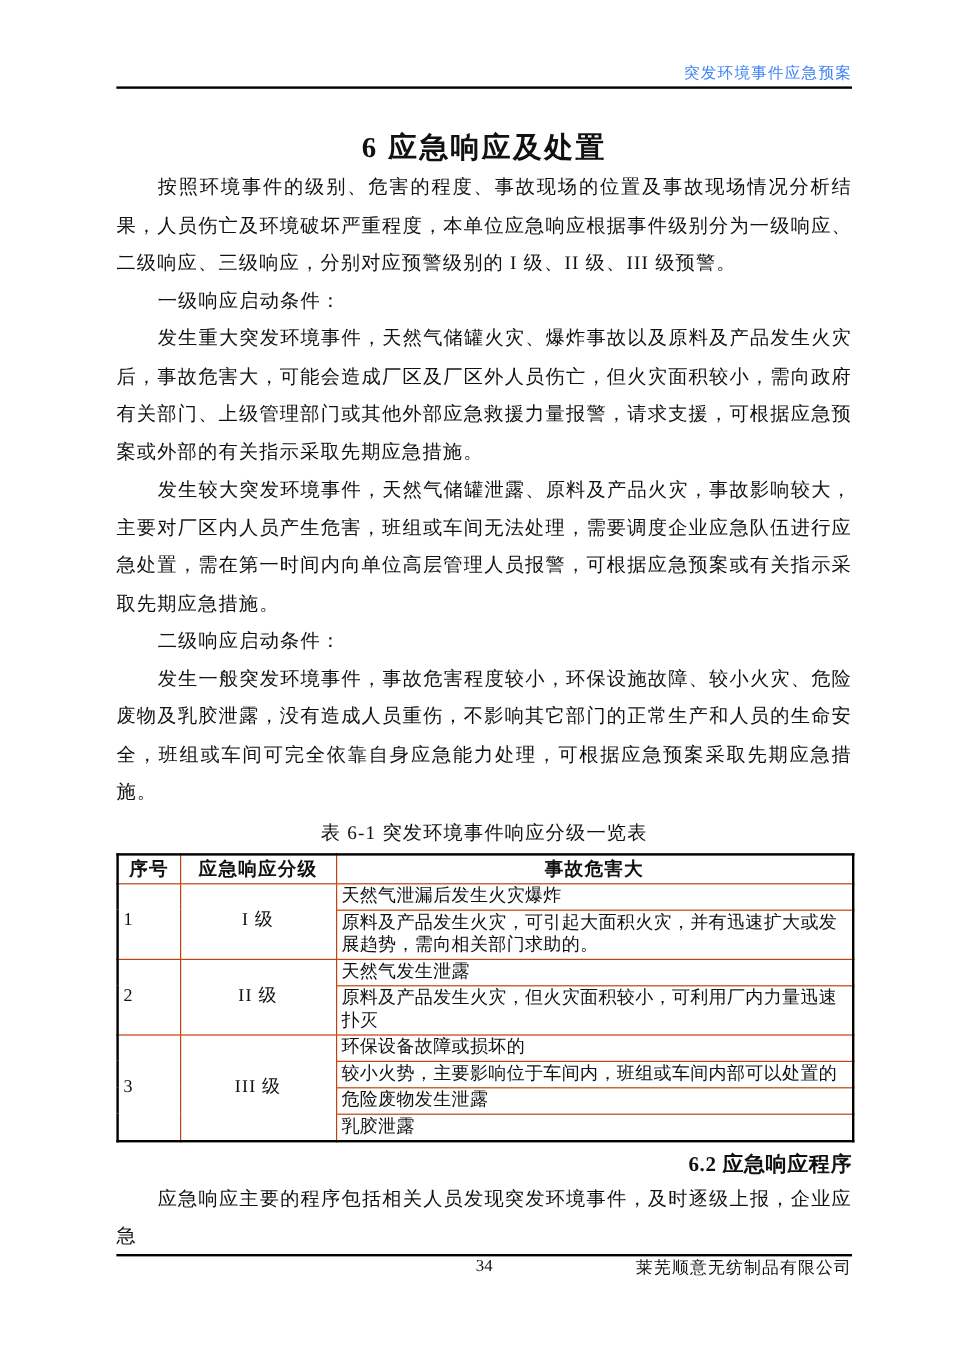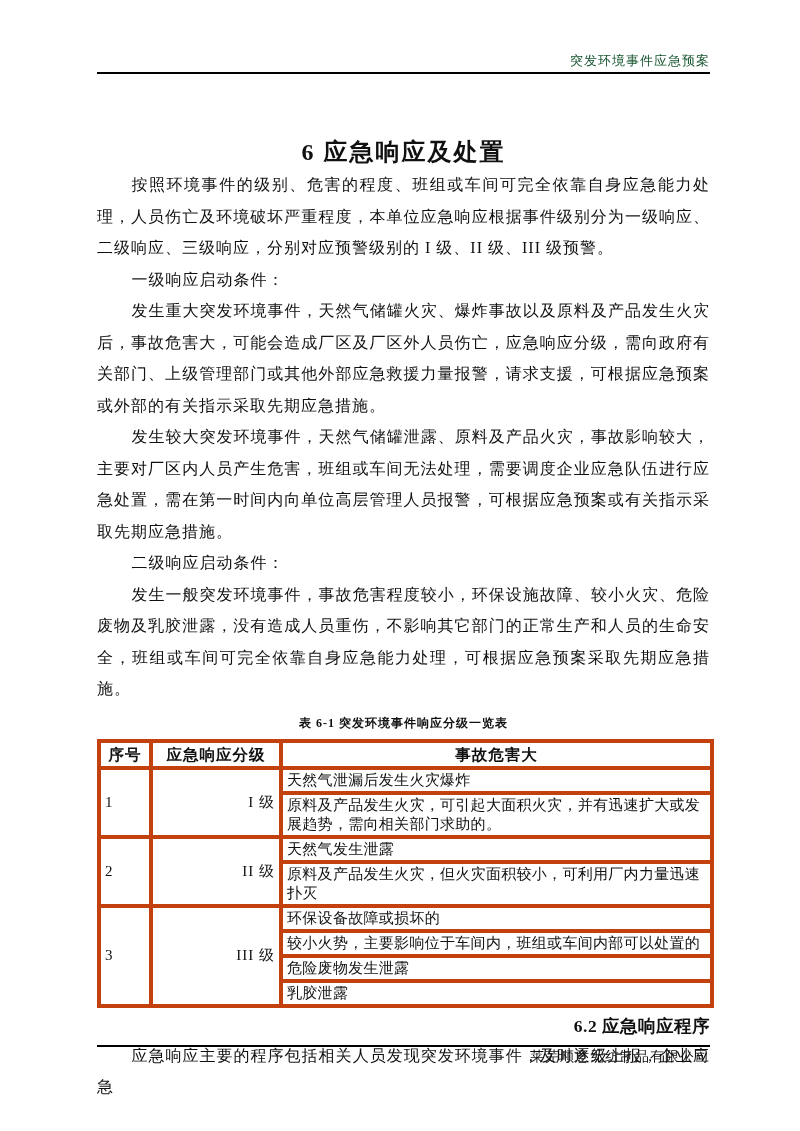--- a/index.html
+++ b/index.html
@@ -17,27 +17,27 @@
     left: 97px;
     top: 0;
     width: 613px;
   }
   
   .running-header { padding-top: 53px; }
   .running-header .hdr-text {
     text-align: right;
     font-size: 13px;
     letter-spacing: 1px;
-    color: #14532d;
+    color: #3b82f6;
     line-height: 16px;
   }
   .hdr-rule { border-top: 2px solid #000; margin-top: 3px; }
   
   .chapter-title {
-    margin: 62px 0 0 0;
+    margin: 34px 0 0 0;
     text-align: center;
     font-size: 24px;
     font-weight: bold;
     letter-spacing: 2px;
     line-height: 32px;
   }
   
   .sec-heading {
     margin: 25px 0 0 0;
     font-size: 17.5px;
@@ -53,49 +53,49 @@
     font-size: 16px;
     line-height: 31.5px;
     letter-spacing: 1px;
     text-align: justify;
     text-indent: 2.15em;
   }
   
   .tbl-caption {
     margin-top: 7px;
     text-align: center;
-    font-size: 12px;
-    font-weight: bold;
+    font-size: 16px;
+    font-weight: normal;
     letter-spacing: 1px;
     line-height: 22px;
   }
   
   table.level-table {
     margin-top: 5px;
     width: 613px;
     border-collapse: collapse;
     table-layout: fixed;
     border: 2px solid #000;
     font-size: 15px;
   }
   table.level-table th, table.level-table td {
-    border: 4px solid #c2410c;
+    border: 1px solid #c2410c;
     line-height: 19px;
     padding: 1px 4px;
     overflow: hidden;
   }
   table.level-table th {
     font-weight: bold;
     text-align: center;
     font-size: 15.5px;
     padding: 2px 0;
     letter-spacing: 1px;
   }
   td.cell-no { text-align: left; padding-left: 8px; vertical-align: middle; }
-  td.cell-level { text-align: right; padding-left: 17px; vertical-align: middle; letter-spacing: 1px; }
+  td.cell-level { text-align: center; padding-left: 17px; vertical-align: middle; letter-spacing: 1px; }
   td.cell-ind { text-align: left; padding-left: 8px; letter-spacing: 0.3px; }
   
   .footer-rule {
     position: absolute;
     left: 97px;
     width: 613px;
     top: 1045px;
     border-top: 2px solid #000;
   }
   .footer-row {
@@ -125,23 +125,23 @@
 
     <div class="running-header">
       <div class="hdr-text">突发环境事件应急预案</div>
       <div class="hdr-rule"></div>
     </div>
 
     <div class="chapter-title">6   应急响应及处置</div>
 
 
     <div class="body-text">
-      <p>按照环境事件的级别、危害的程度、班组或车间可完全依靠自身应急能力处理，人员伤亡及环境破坏严重程度，本单位应急响应根据事件级别分为一级响应、二级响应、三级响应，分别对应预警级别的 I 级、II 级、III 级预警。</p>
+      <p>按照环境事件的级别、危害的程度、事故现场的位置及事故现场情况分析结果，人员伤亡及环境破坏严重程度，本单位应急响应根据事件级别分为一级响应、二级响应、三级响应，分别对应预警级别的 I 级、II 级、III 级预警。</p>
       <p>一级响应启动条件：</p>
-      <p>发生重大突发环境事件，天然气储罐火灾、爆炸事故以及原料及产品发生火灾后，事故危害大，可能会造成厂区及厂区外人员伤亡，应急响应分级，需向政府有关部门、上级管理部门或其他外部应急救援力量报警，请求支援，可根据应急预案或外部的有关指示采取先期应急措施。</p>
+      <p>发生重大突发环境事件，天然气储罐火灾、爆炸事故以及原料及产品发生火灾后，事故危害大，可能会造成厂区及厂区外人员伤亡，但火灾面积较小，需向政府有关部门、上级管理部门或其他外部应急救援力量报警，请求支援，可根据应急预案或外部的有关指示采取先期应急措施。</p>
       <p>发生较大突发环境事件，天然气储罐泄露、原料及产品火灾，事故影响较大，主要对厂区内人员产生危害，班组或车间无法处理，需要调度企业应急队伍进行应急处置，需在第一时间内向单位高层管理人员报警，可根据应急预案或有关指示采取先期应急措施。</p>
       <p>二级响应启动条件：</p>
       <p>发生一般突发环境事件，事故危害程度较小，环保设施故障、较小火灾、危险废物及乳胶泄露，没有造成人员重伤，不影响其它部门的正常生产和人员的生命安全，班组或车间可完全依靠自身应急能力处理，可根据应急预案采取先期应急措施。</p>
     </div>
 
     <div class="tbl-caption">表 6-1   突发环境事件响应分级一览表</div>
 
     <table class="level-table">
       <colgroup>
         <col style="width:52px">
@@ -192,15 +192,16 @@
     <div class="sec-heading tight">6.2 应急响应程序</div>
 
     <div class="body-text">
       <p>应急响应主要的程序包括相关人员发现突发环境事件，及时逐级上报，企业应急</p>
     </div>
 
   </div>
 
   <div class="footer-rule"></div>
   <div class="footer-row">
+    <span class="page-num">34</span>
     <span class="company">莱芜顺意无纺制品有限公司</span>
   </div>
 </div>
 
 </body></html>

